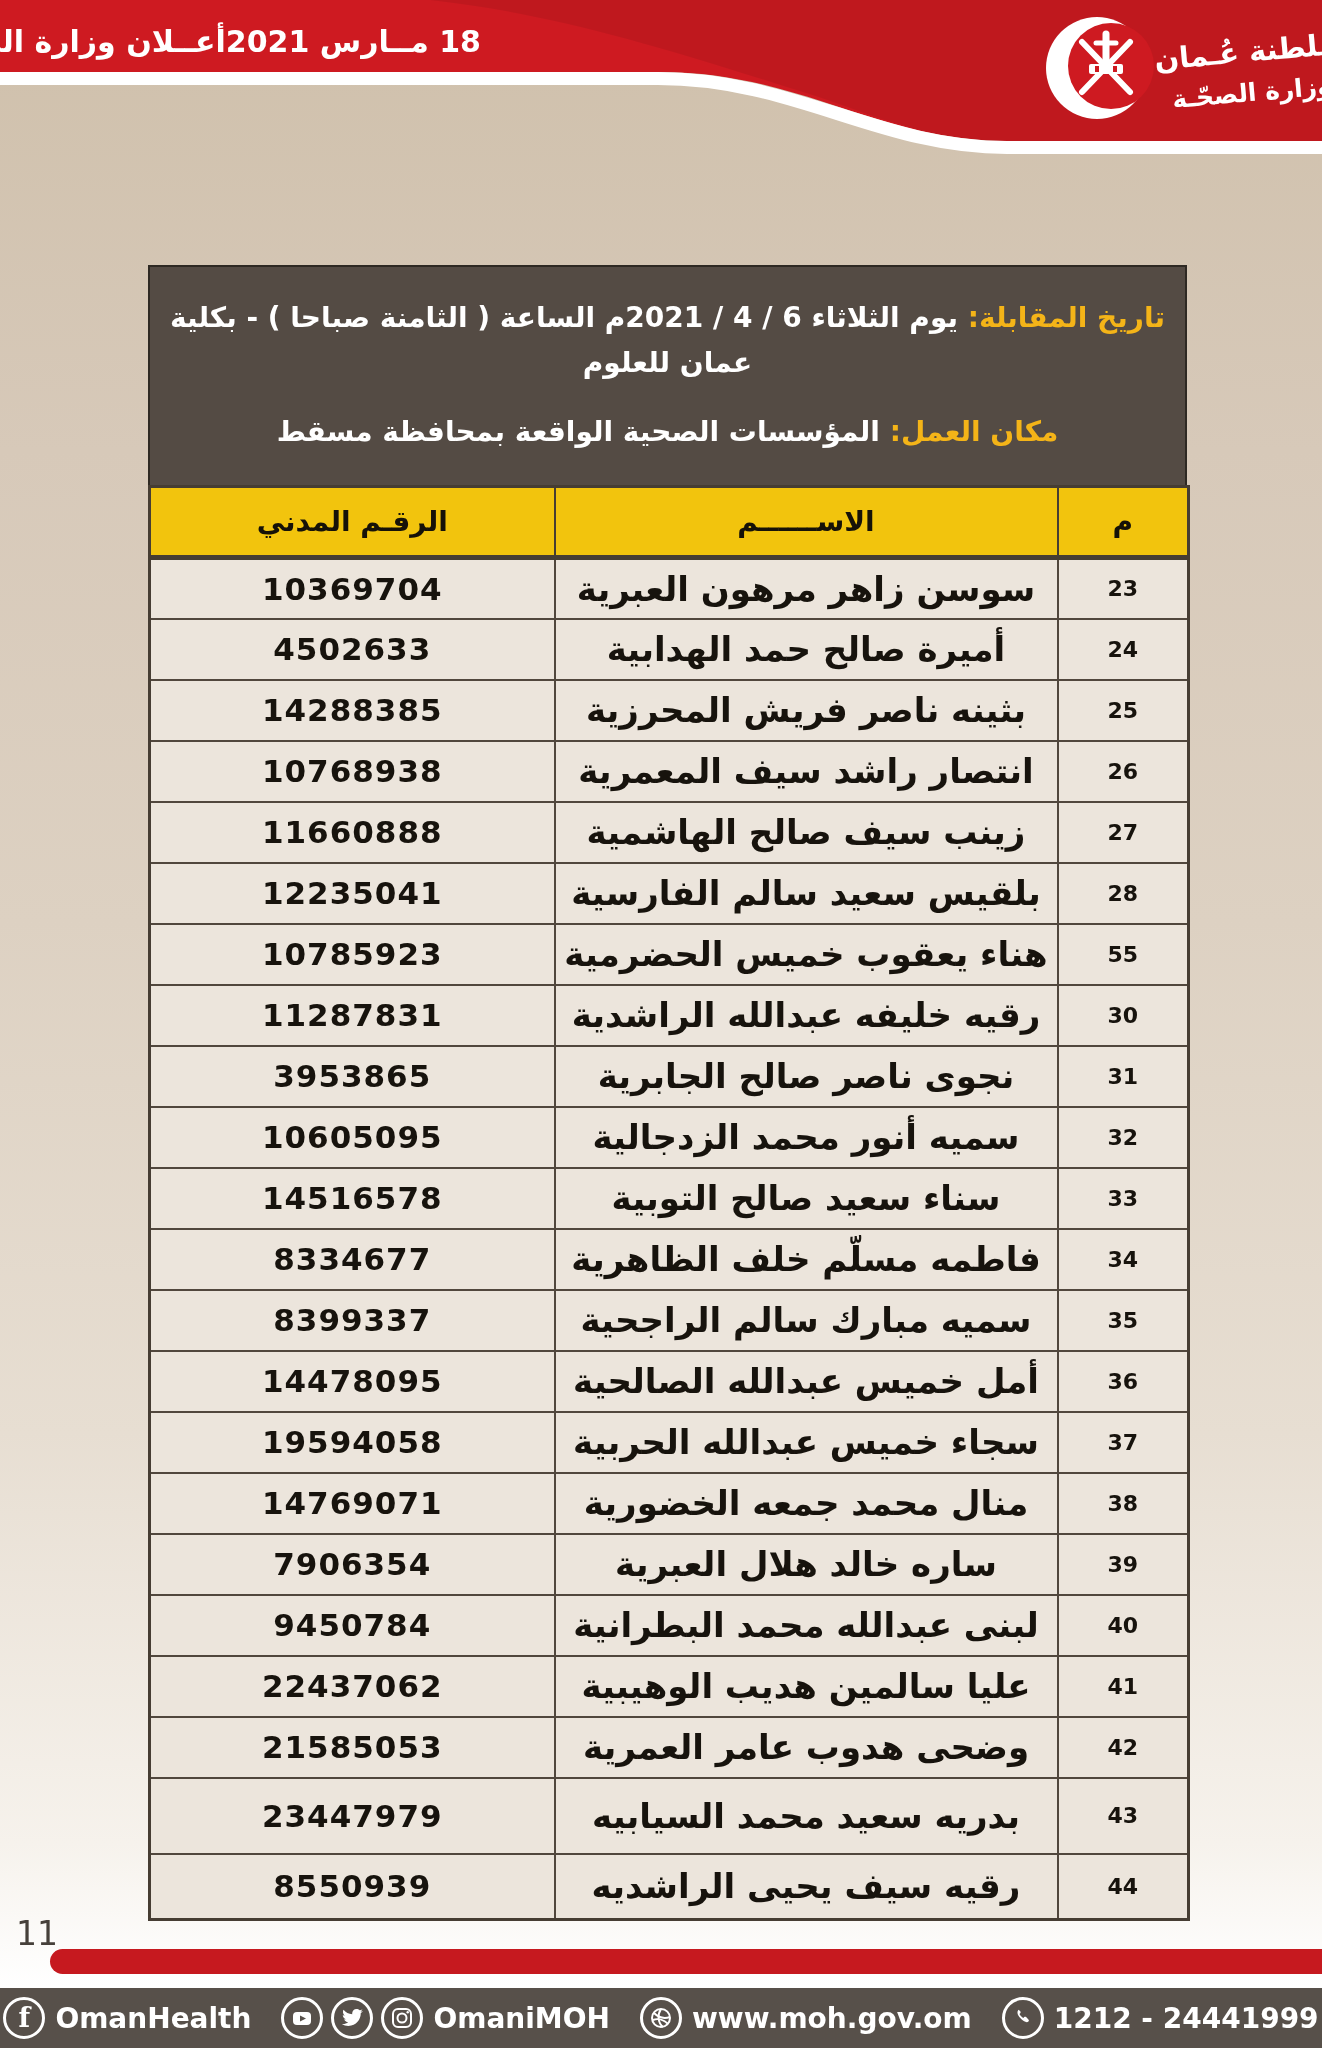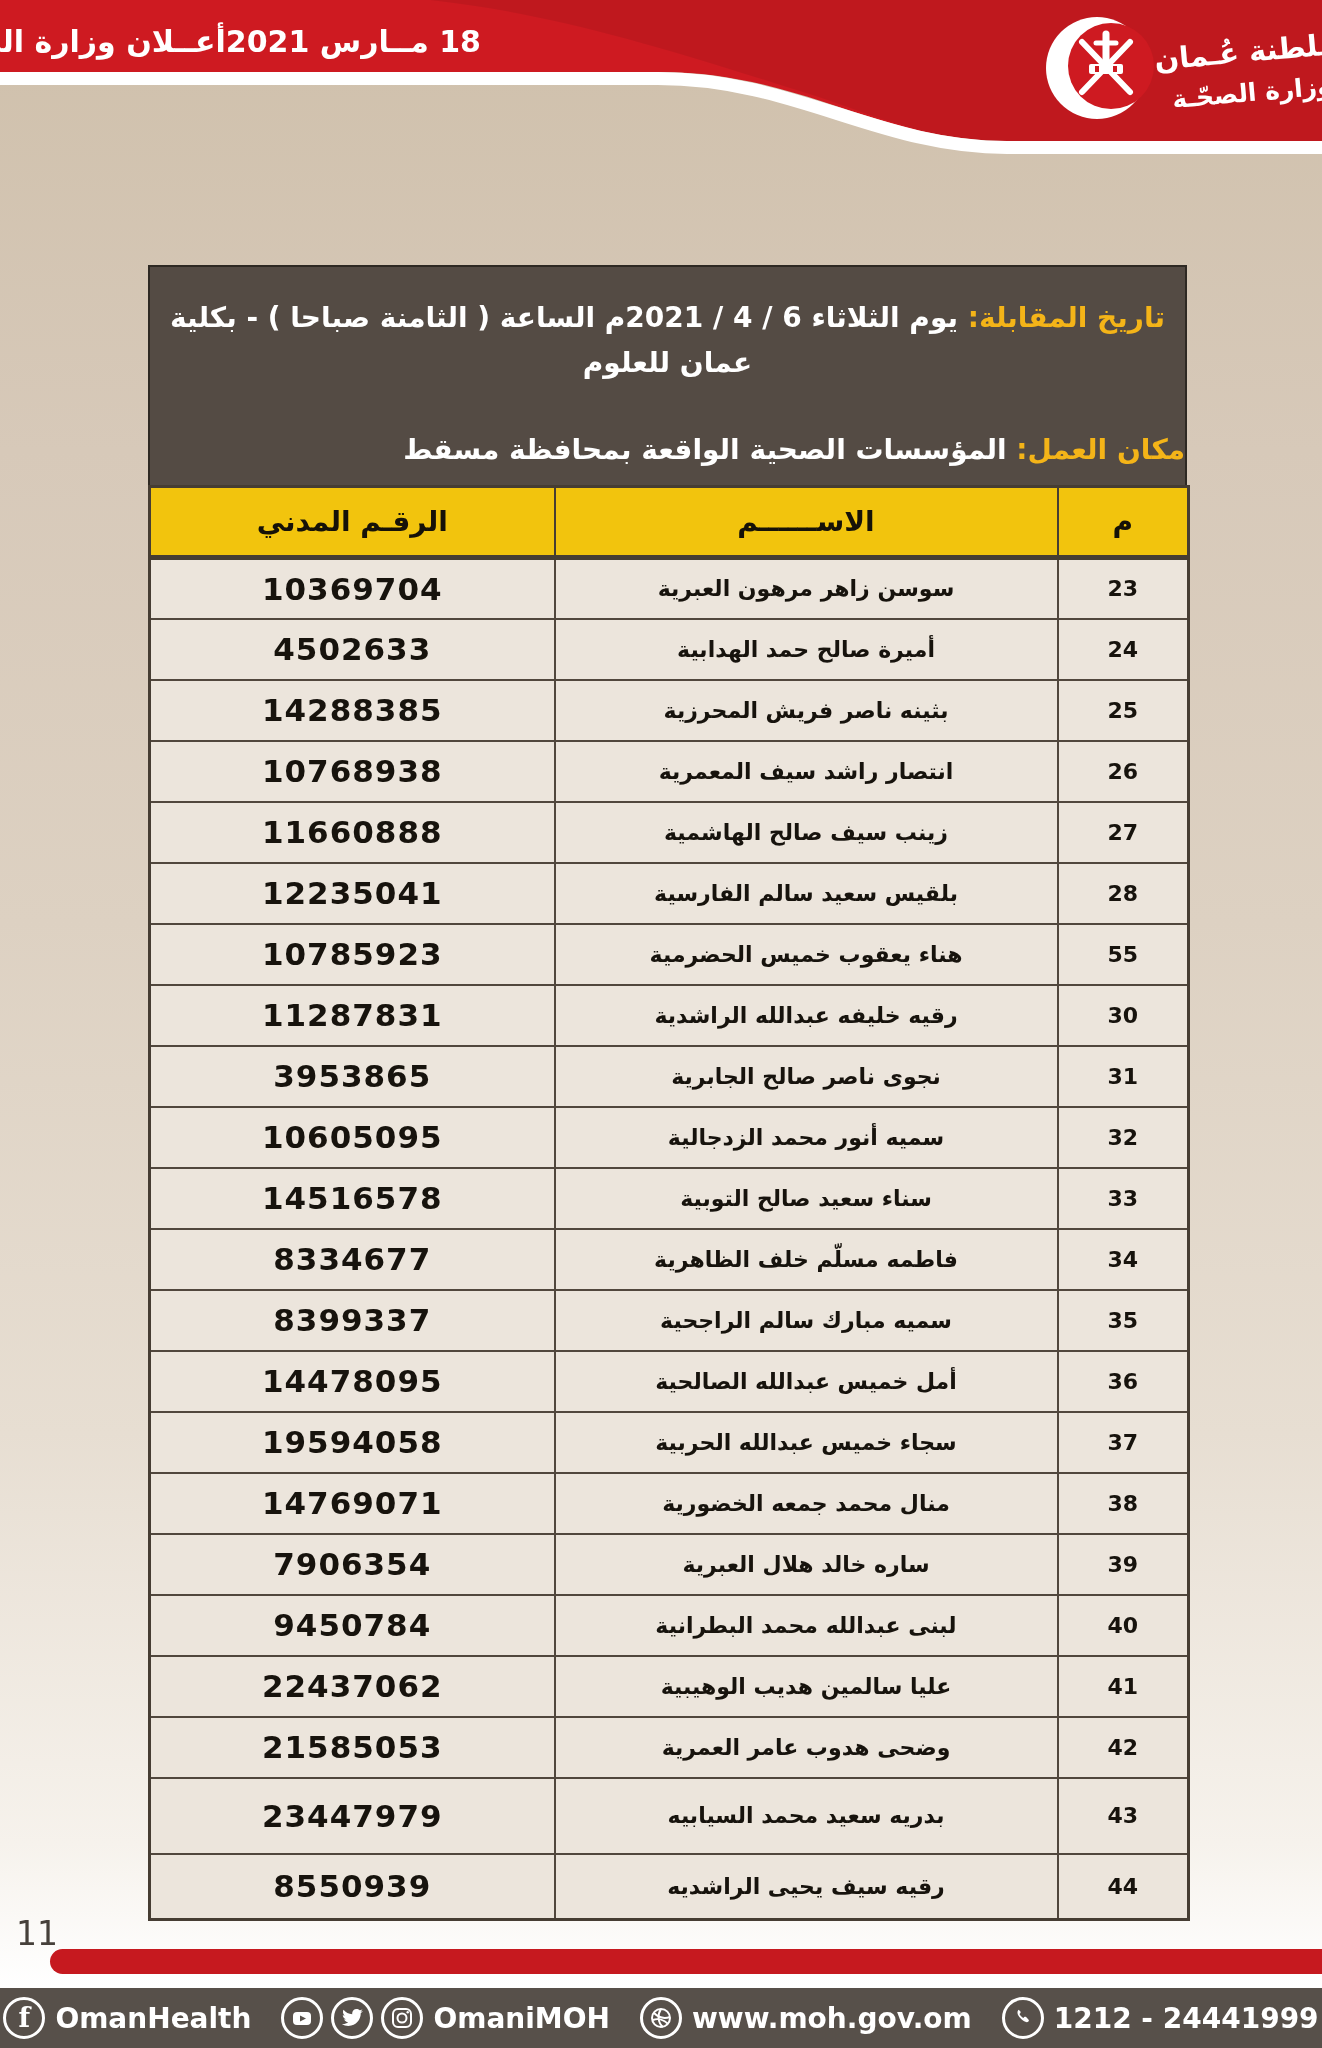--- a/index.html
+++ b/index.html
@@ -22,37 +22,37 @@
   .emblem-l1{position:absolute;left:122px;top:30px;font-size:29px;font-weight:bold;transform:rotate(-5deg);white-space:nowrap;}
   .emblem-l2{position:absolute;left:140px;top:74px;font-size:25px;font-weight:bold;transform:rotate(-5deg);white-space:nowrap;}
   
   .infobox{
     position:absolute;left:148px;top:265px;width:1039px;height:235px;
     box-sizing:border-box;background:#544b44;border:2px solid #2e2923;
     direction:rtl;text-align:center;color:#fff;font-weight:bold;font-size:28px;
     padding-top:28px;line-height:45px;
   }
   .infobox .lbl{color:#f4b418;}
-  .infobox .line3{margin-top:42px;text-align:right;}
+  .infobox .line3{margin-top:24px;}
   
   .tablewrap{position:absolute;left:148px;top:485px;width:1039px;}
   table.main{width:100%;border-collapse:collapse;direction:rtl;table-layout:fixed;border:3px solid #463d33;}
   table.main th{
     background:#f2c40d;color:#161208;font-weight:bold;font-size:28px;
     height:65px;border:2px solid #463d33;border-bottom:5px solid #463d33;
   }
   table.main td{
     background:#ece5dc;color:#17130d;font-weight:bold;text-align:center;
     border:2px solid #51473d;
   }
   table.main tbody tr{height:61px;}
   table.main tbody tr:nth-child(21){height:76px;}
   table.main tbody tr:nth-child(22){height:66px;}
   td.cell-no{font-size:22px;}
-  td.cell-name{font-size:22px;}
+  td.cell-name{font-size:34px;}
   td.cell-civil{font-size:31px;letter-spacing:1px;}
   
   .pagenum{position:absolute;left:16px;top:1914px;font-size:33px;font-weight:normal;color:#46403a;}
   .foot-stripe{
     position:absolute;left:50px;top:1949px;width:1272px;height:25px;
     background:#c6191f;border-radius:15px 0 0 15px;
   }
   .footbar{
     position:absolute;left:0;top:1988px;width:1322px;height:60px;background:#57504a;
     display:flex;align-items:center;justify-content:center;gap:30px;

